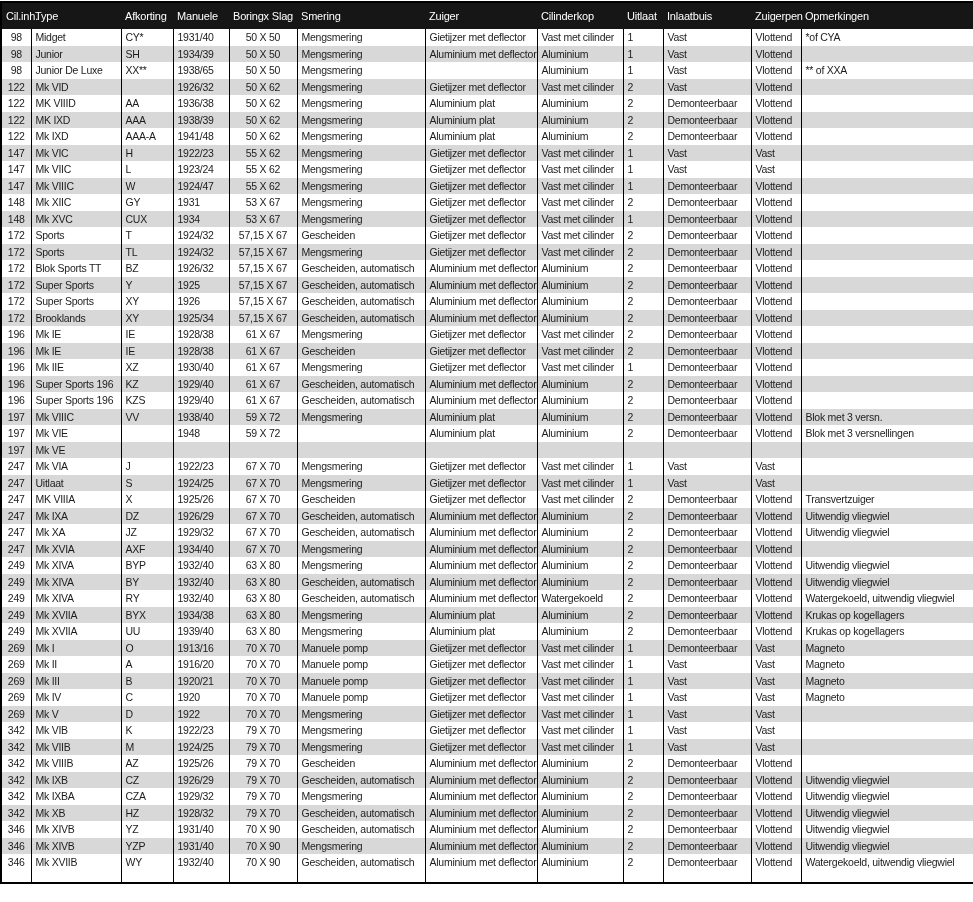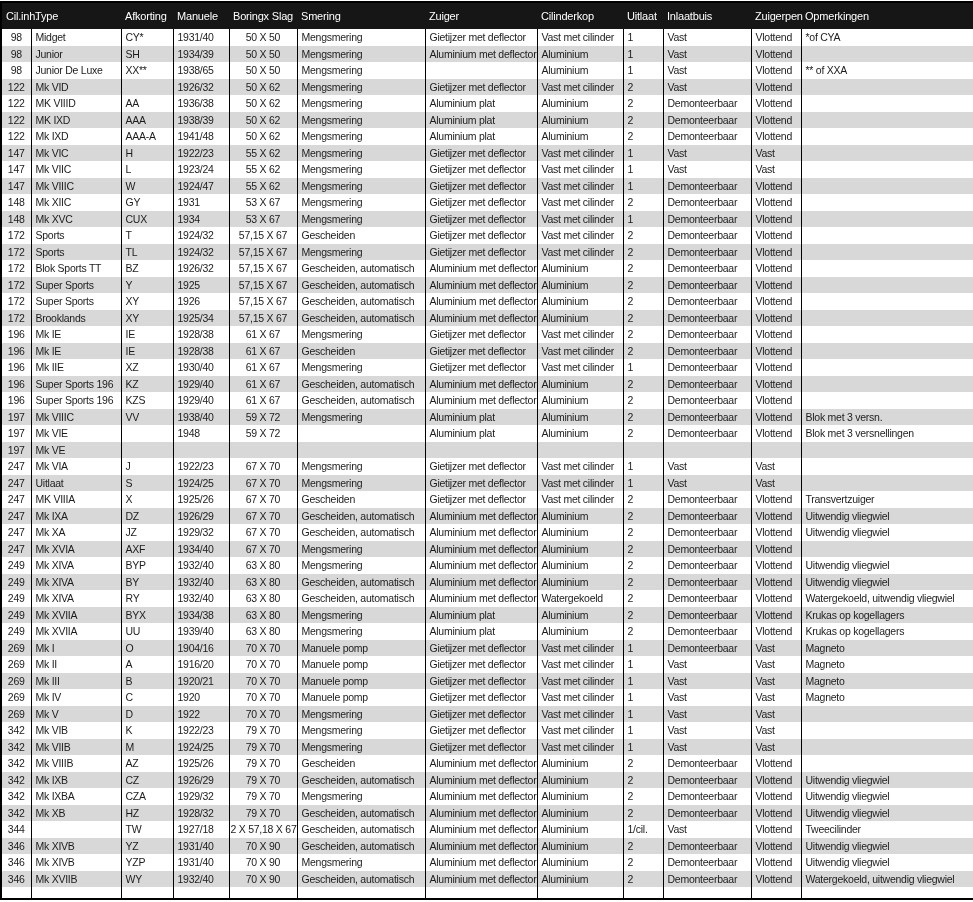--- a/index.html
+++ b/index.html
@@ -603,21 +603,21 @@
           <td>Aluminium</td>
           <td>2</td>
           <td>Demonteerbaar</td>
           <td>Vlottend</td>
           <td>Krukas op kogellagers</td>
         </tr>
         <tr>
           <td>269</td>
           <td>Mk I</td>
           <td>O</td>
-          <td>1904/16</td>
+          <td>1913/16</td>
           <td class="c-boring">70 X 70</td>
           <td>Manuele pomp</td>
           <td>Gietijzer met deflector</td>
           <td>Vast met cilinder</td>
           <td>1</td>
           <td>Demonteerbaar</td>
           <td>Vast</td>
           <td>Magneto</td>
         </tr>
         <tr>
@@ -754,34 +754,20 @@
           <td class="c-boring">79 X 70</td>
           <td>Gescheiden, automatisch</td>
           <td>Aluminium met deflector</td>
           <td>Aluminium</td>
           <td>2</td>
           <td>Demonteerbaar</td>
           <td>Vlottend</td>
           <td>Uitwendig vliegwiel</td>
         </tr>
         <tr>
-          <td>344</td>
-          <td></td>
-          <td>TW</td>
-          <td>1927/18</td>
-          <td class="c-boring">2 X 57,18 X 67</td>
-          <td>Gescheiden, automatisch</td>
-          <td>Aluminium met deflector</td>
-          <td>Aluminium</td>
-          <td>1/cil.</td>
-          <td>Vast</td>
-          <td>Vlottend</td>
-          <td>Tweecilinder</td>
-        </tr>
-        <tr>
           <td>346</td>
           <td>Mk XIVB</td>
           <td>YZ</td>
           <td>1931/40</td>
           <td class="c-boring">70 X 90</td>
           <td>Gescheiden, automatisch</td>
           <td>Aluminium met deflector</td>
           <td>Aluminium</td>
           <td>2</td>
           <td>Demonteerbaar</td>

